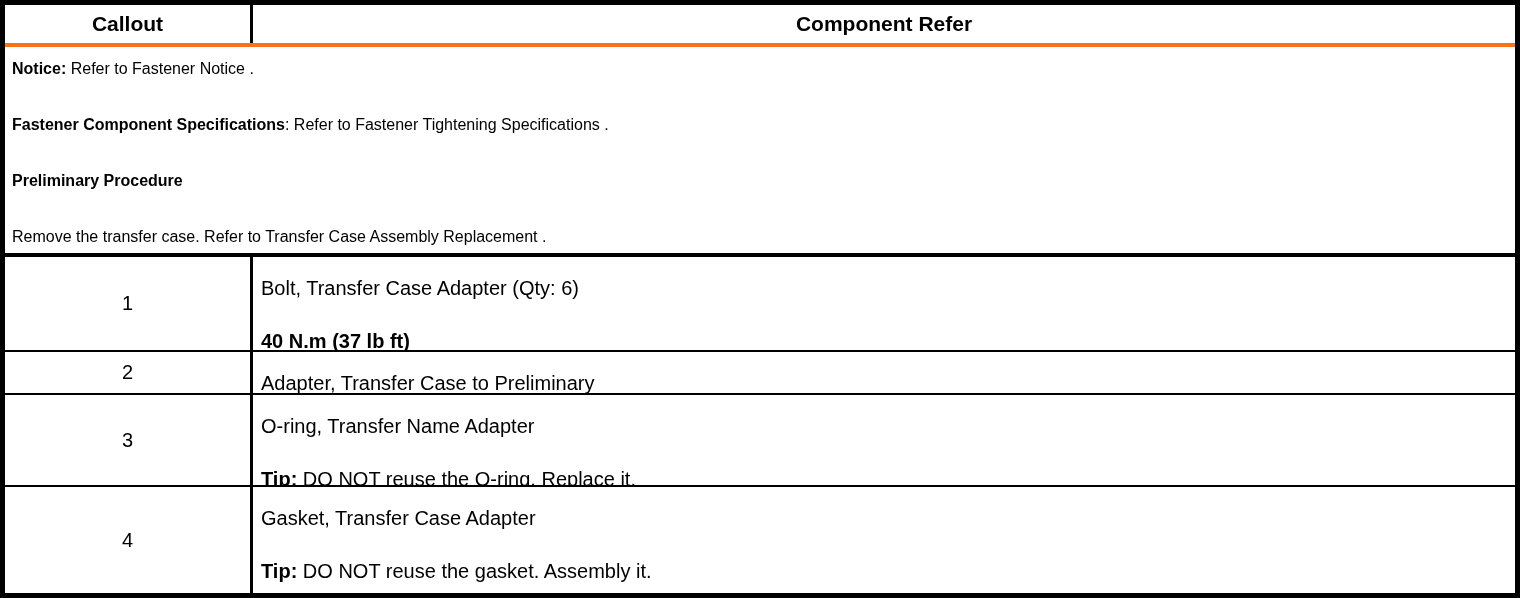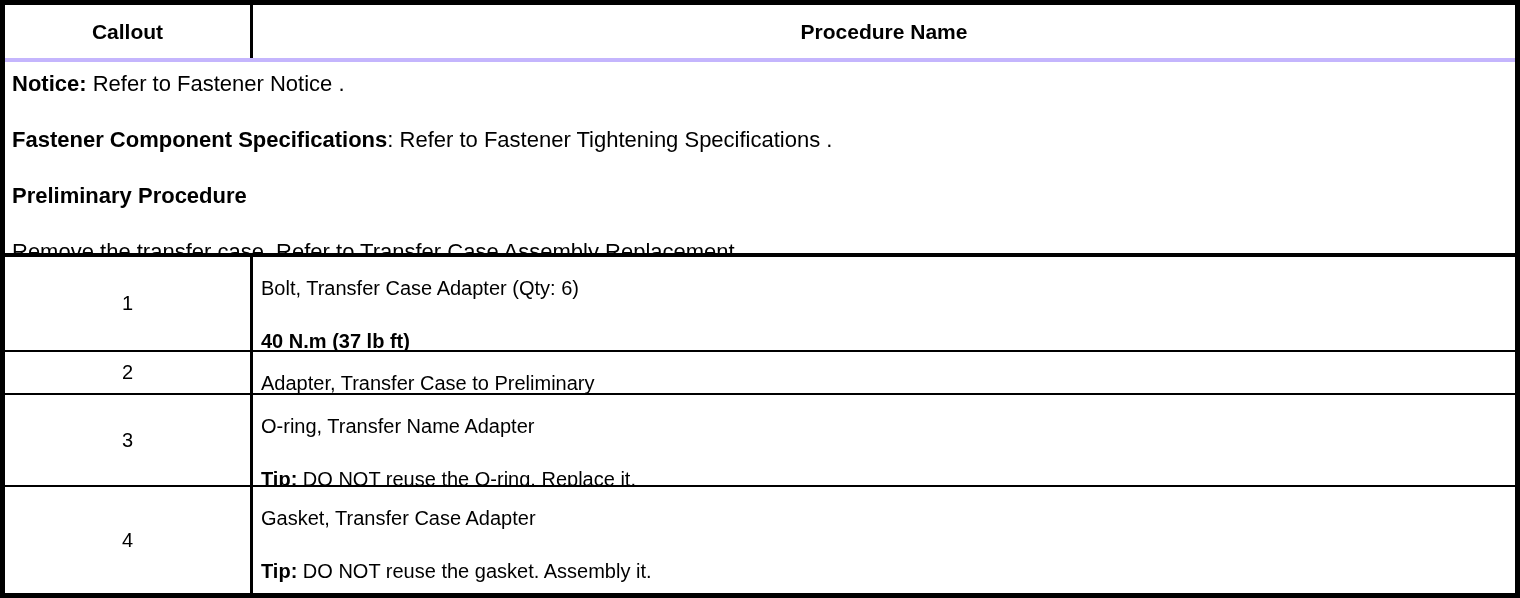--- a/index.html
+++ b/index.html
@@ -22,22 +22,22 @@
     display: flex;
     flex-direction: column;
   }
   .row {
     display: flex;
     box-sizing: border-box;
     flex: none;
   }
   
   .header-row {
-    height: 57px;
-    border-bottom: 4px solid #c4b5fd;
+    height: 42px;
+    border-bottom: 4px solid #f97316;
     font-weight: bold;
     font-size: 21px;
   }
   .callout-col {
     box-sizing: border-box;
     width: 248px;
     flex: none;
     border-right: 3px solid #000000;
     display: flex;
     align-items: center;
@@ -48,21 +48,21 @@
     display: flex;
     align-items: center;
     justify-content: center;
   }
   
   .notice-row {
     display: block;
     height: 210px;
     border-bottom: 4px solid #000000;
     padding: 0 7px;
-    font-size: 22px;
+    font-size: 16px;
     line-height: 25px;
     overflow: hidden;
   }
   .notice-row p {
     margin: 31px 0 0 0;
   }
   .notice-row p:first-child {
     margin-top: 9px;
   }
   
@@ -97,21 +97,21 @@
 <body>
 
 <div class="page">
   <div class="tbl">
 
     <div class="row header-row">
       <div class="callout-col">
         <span>Callout</span>
       </div>
       <div class="comp-col">
-        <span>Procedure Name</span>
+        <span>Component Refer</span>
       </div>
     </div>
 
     <div class="notice-row">
       <p><b>Notice:</b><span> Refer to Fastener Notice .</span></p>
       <p><b>Fastener Component Specifications</b><span>: Refer to Fastener Tightening Specifications .</span></p>
       <p><b>Preliminary Procedure</b><span></span></p>
       <p><b></b><span>Remove the transfer case. Refer to Transfer Case Assembly Replacement .</span></p>
     </div>
 

